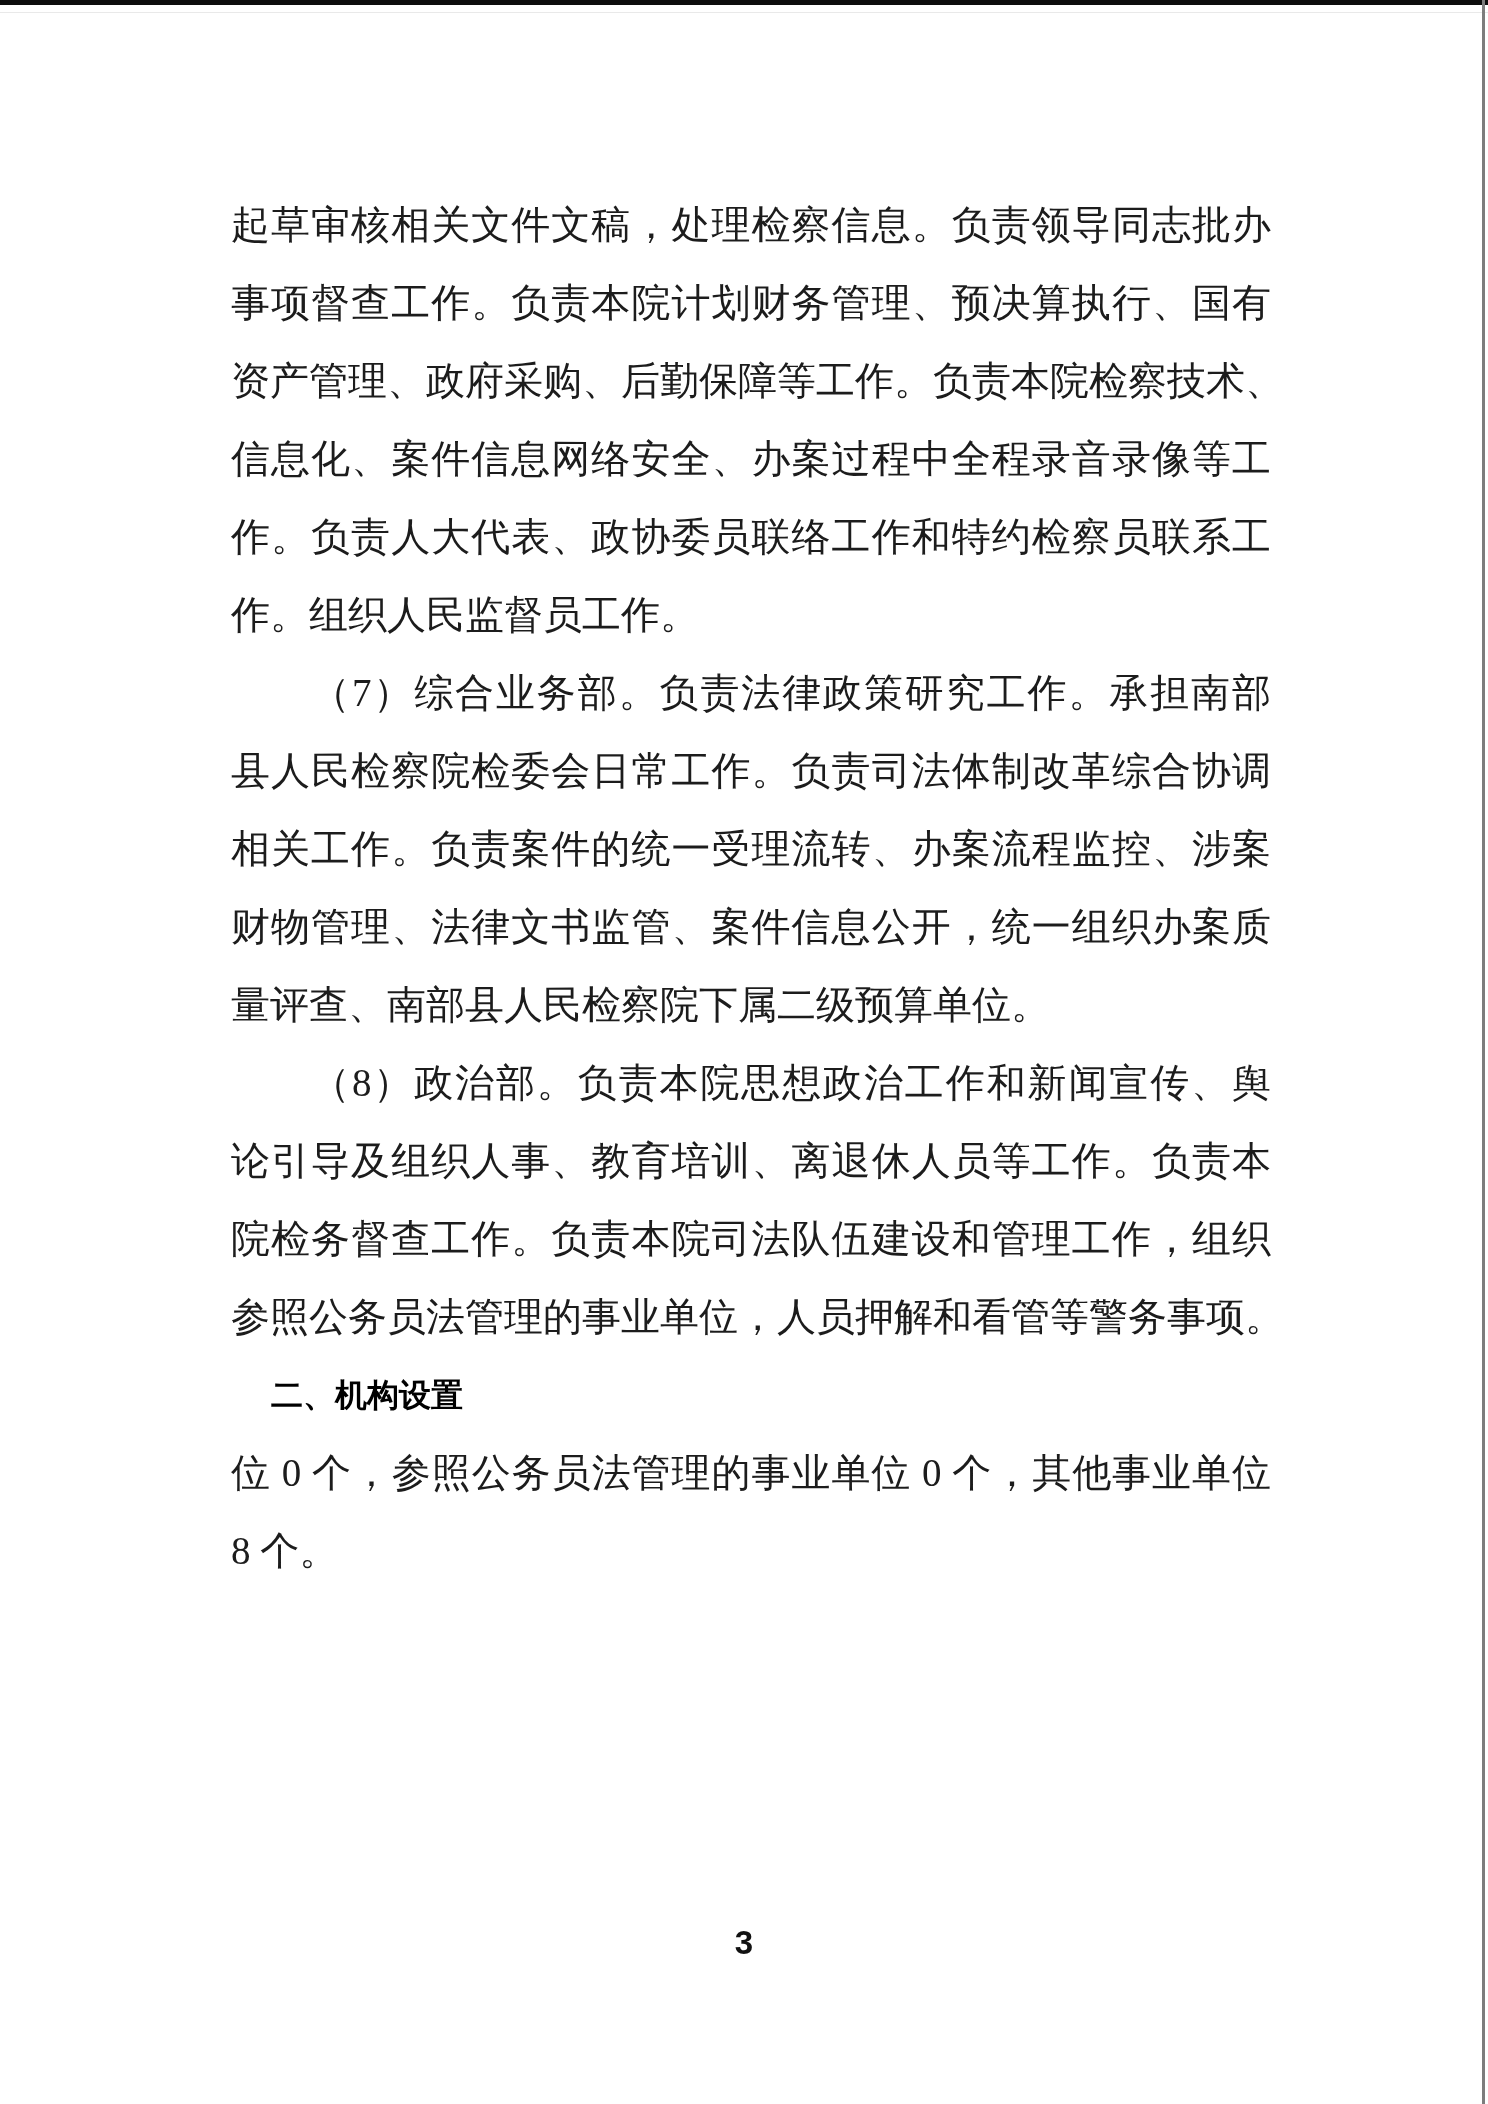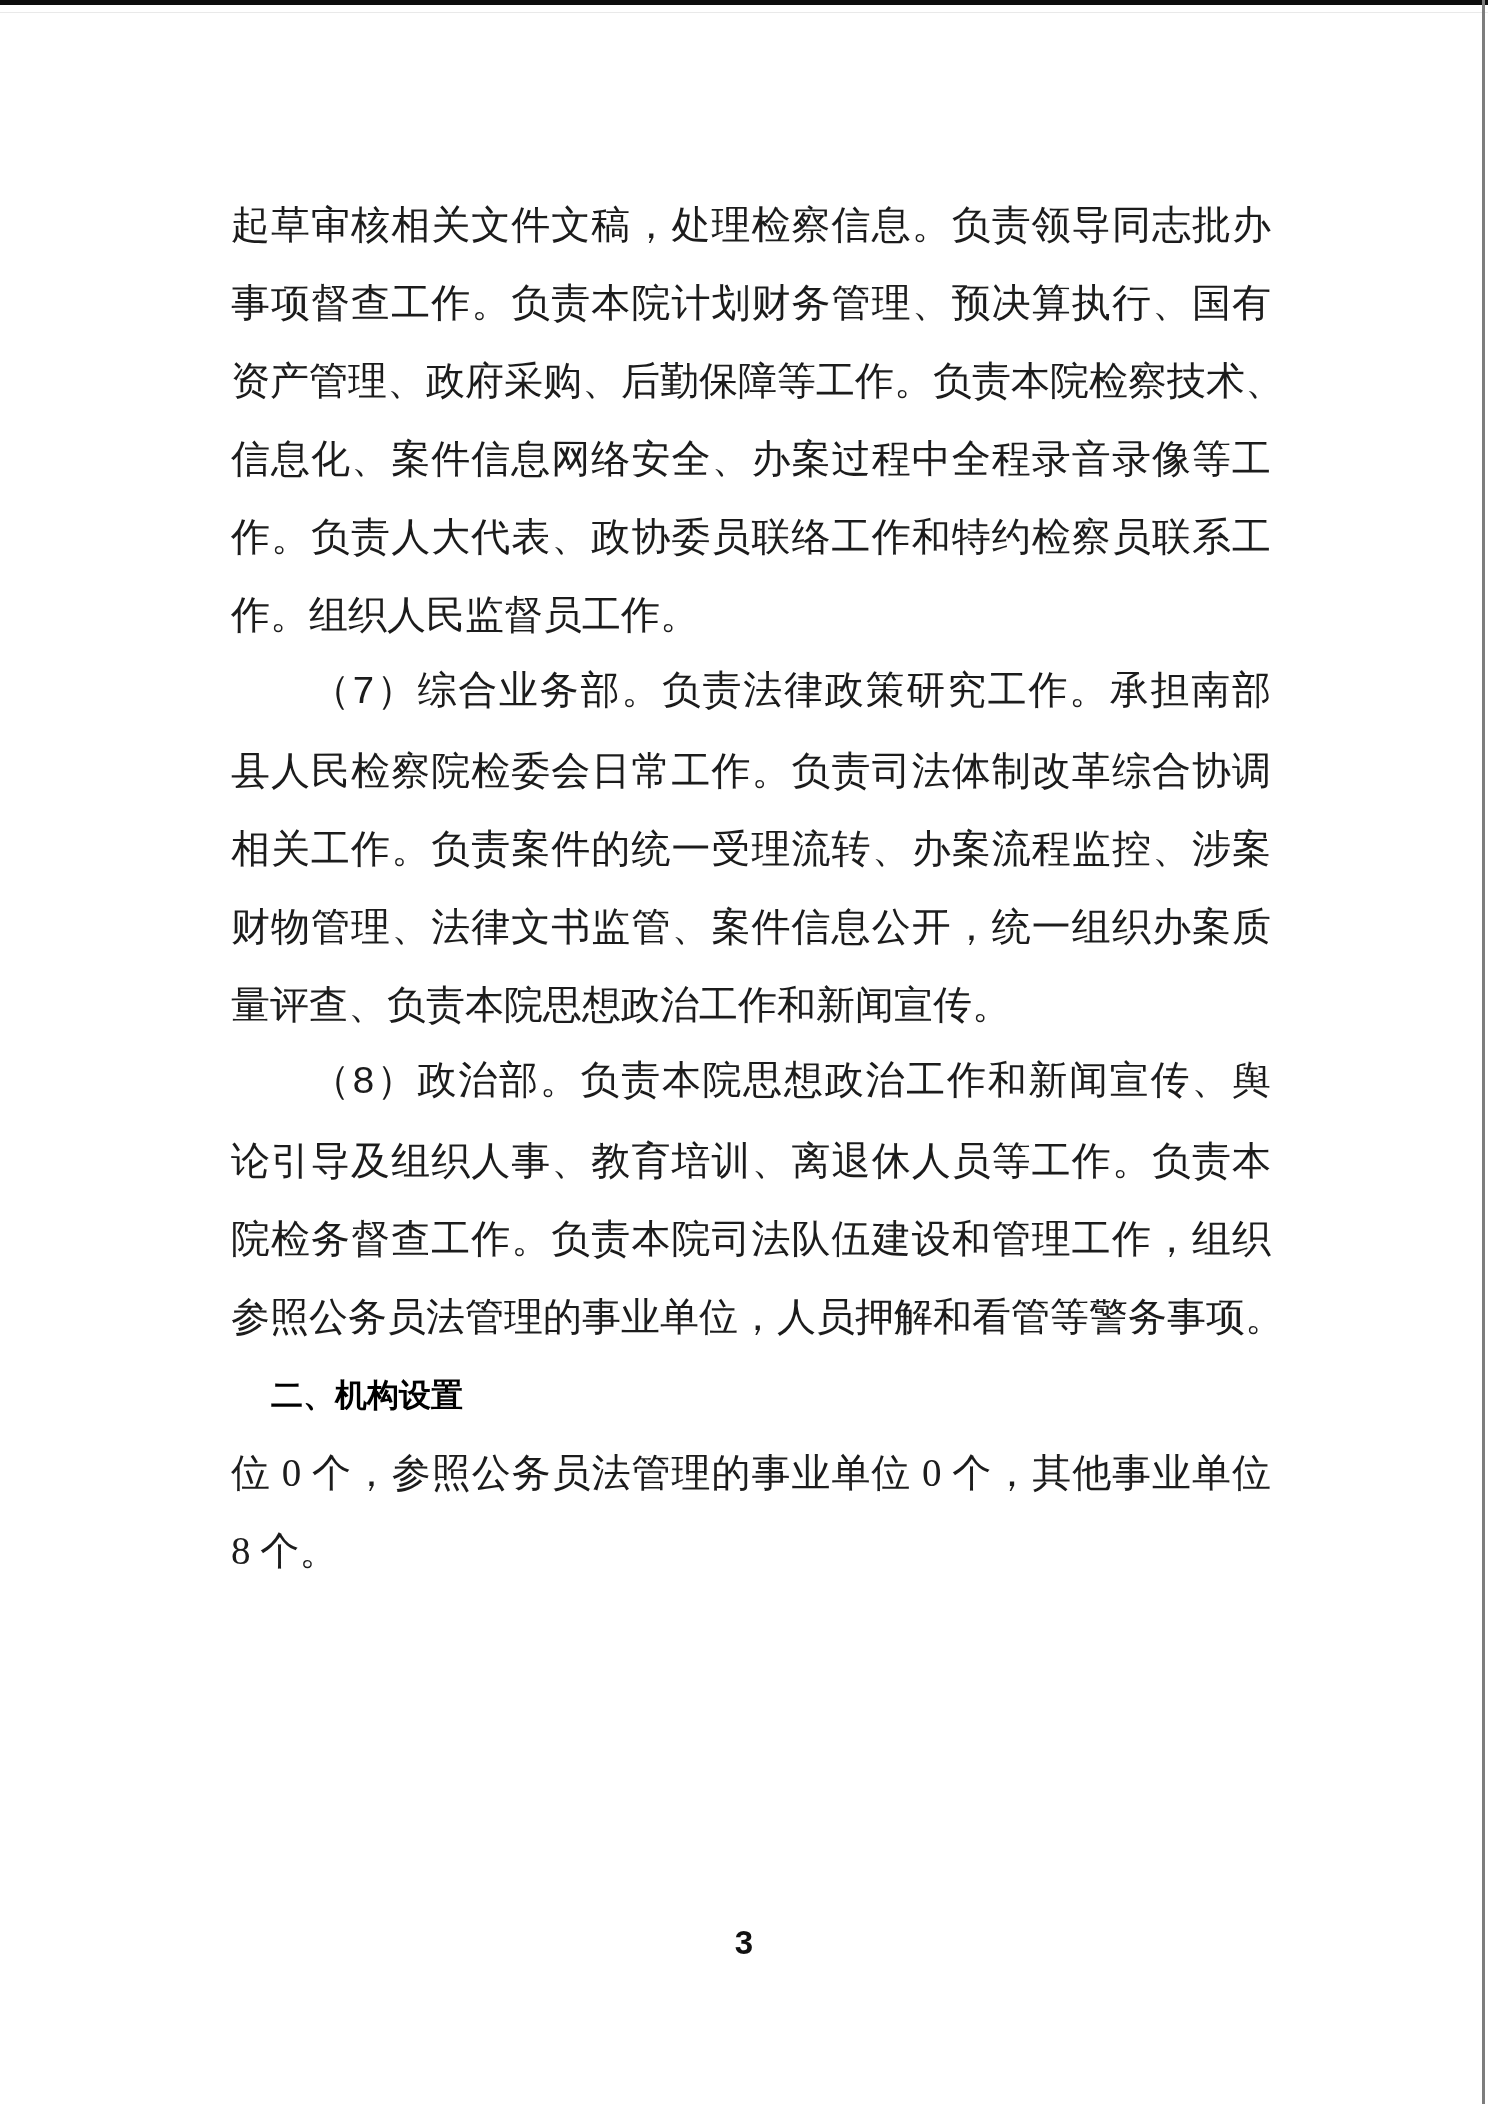--- a/index.html
+++ b/index.html
@@ -40,21 +40,21 @@
   }
   .fill {
     text-align: justify;
     text-align-last: justify;
     text-justify: inter-character;
   }
   .endline {
     white-space: nowrap;
     text-align: left;
   }
-  .indent { padding-left: 80px; font-family: Liberation Mono, monospace; }
+  .indent { padding-left: 80px; }
   .heading-line {
     height: 78px;
     line-height: 78px;
     font-size: 32px;
     font-weight: bold;
     color: #000000;
     font-family: "Liberation Sans", "DejaVu Sans", sans-serif;
     margin-left: 40px;
   }
   .page-footer {
@@ -83,21 +83,21 @@
     <div class="line fill">起草审核相关文件文稿，处理检察信息。负责领导同志批办</div>
     <div class="line fill">事项督查工作。负责本院计划财务管理、预决算执行、国有</div>
     <div class="line endline">资产管理、政府采购、后勤保障等工作。负责本院检察技术、</div>
     <div class="line fill">信息化、案件信息网络安全、办案过程中全程录音录像等工</div>
     <div class="line fill">作。负责人大代表、政协委员联络工作和特约检察员联系工</div>
     <div class="line endline">作。组织人民监督员工作。</div>
     <div class="line fill indent">（7）综合业务部。负责法律政策研究工作。承担南部</div>
     <div class="line fill">县人民检察院检委会日常工作。负责司法体制改革综合协调</div>
     <div class="line fill">相关工作。负责案件的统一受理流转、办案流程监控、涉案</div>
     <div class="line fill">财物管理、法律文书监管、案件信息公开，统一组织办案质</div>
-    <div class="line endline">量评查、负责本院思想政治工作和新闻宣传。</div>
+    <div class="line endline">量评查、南部县人民检察院下属二级预算单位。</div>
     <div class="line fill indent">（8）政治部。负责本院思想政治工作和新闻宣传、舆</div>
     <div class="line fill">论引导及组织人事、教育培训、离退休人员等工作。负责本</div>
     <div class="line fill">院检务督查工作。负责本院司法队伍建设和管理工作，组织</div>
     <div class="line endline">参照公务员法管理的事业单位，人员押解和看管等警务事项。</div>
     <div class="heading-line">二、机构设置</div>
     <div class="line fill">位 0 个，参照公务员法管理的事业单位 0 个，其他事业单位</div>
     <div class="line endline">8 个。</div>
   </div>
 
 <div class="page-footer">

